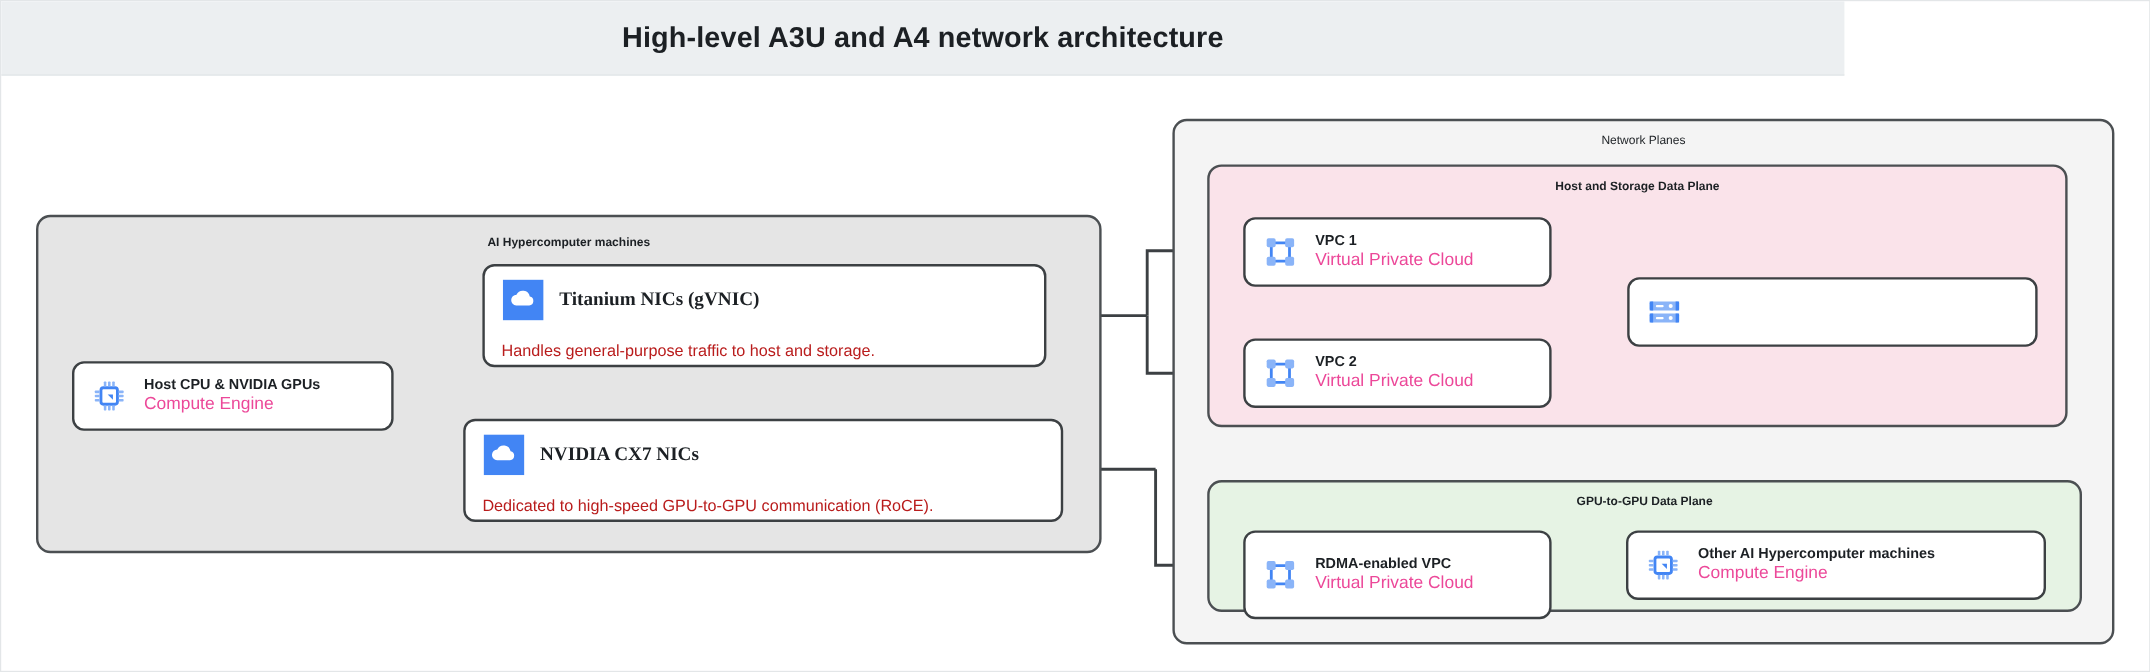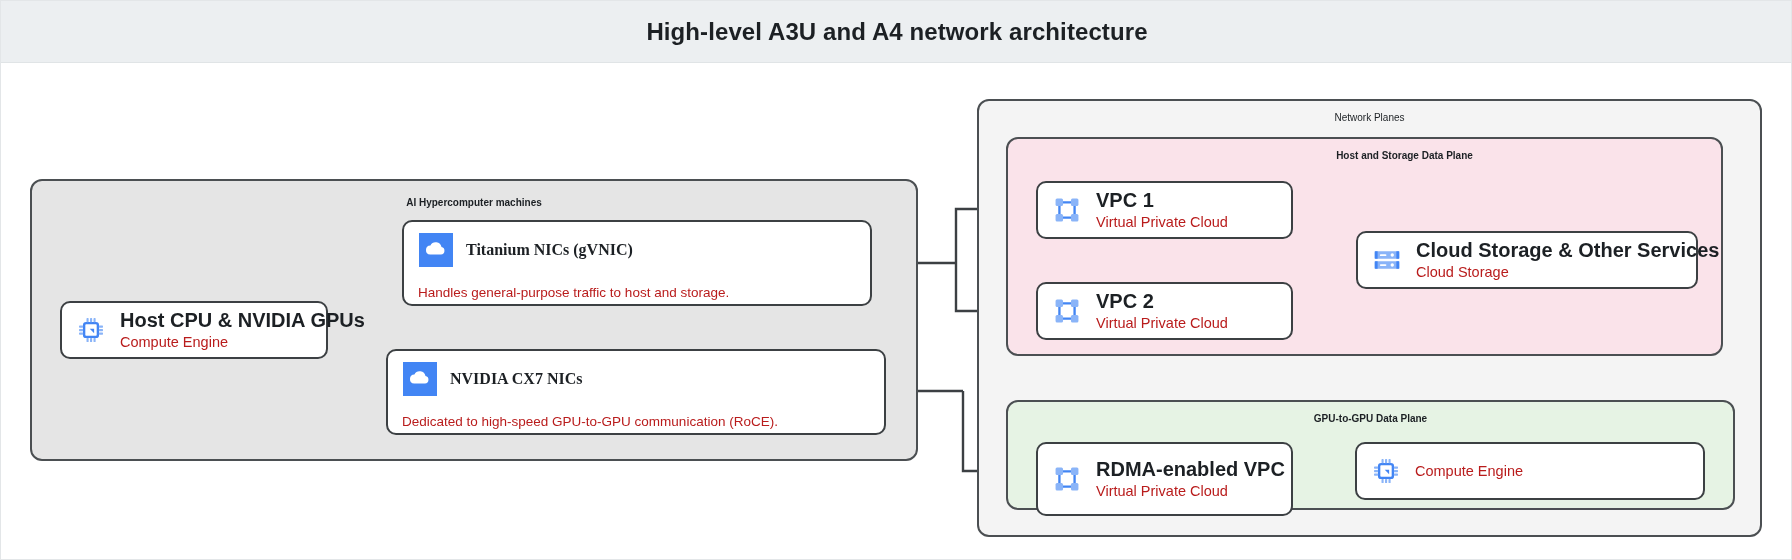--- a/index.html
+++ b/index.html
@@ -18,21 +18,21 @@
     background: #ffffff;
     overflow: hidden;
     box-sizing: border-box;
     border: 1px solid #e3e6e8;
   }
 
   
   #title-bar {
     position: absolute;
     left: 0; top: 0;
-    width: 1792px;
+    width: 1536px;
     height: 62px;
     background: #eceff1;
     border-bottom: 1px solid #e0e4e6;
     box-sizing: border-box;
     display: flex;
     align-items: center;
     justify-content: center;
   }
   #title-text {
     font-size: 24px;
@@ -74,29 +74,29 @@
     flex: 0 0 auto;
     width: 34px;
     height: 34px;
     display: flex;
     align-items: center;
     justify-content: center;
     margin-right: 12px;
   }
   .card .txt { display: flex; flex-direction: column; justify-content: center; }
   .card .t1 {
-    font-size: 20px;
+    font-size: 12px;
     font-weight: bold;
     color: #1c2024;
     line-height: 1.25;
     white-space: nowrap;
   }
   .card .t2 {
     font-size: 14.5px;
-    color: #b91c1c;
+    color: #ec4899;
     line-height: 1.3;
     white-space: nowrap;
   }
 
   
   .nic-card {
     position: absolute;
     background: #ffffff;
     border: 2.2px solid #3c4043;
     border-radius: 10px;
@@ -238,21 +238,21 @@
     </div>
     <div class="nic-divider"></div>
     <div class="nic-desc">Dedicated to high-speed GPU-to-GPU communication (RoCE).</div>
   </div>
 
   <div class="group" style="left:976px; top:98px; width:785px; height:438px; background:#f4f4f4;">
     <div class="group-label" style="top:11px;">Network Planes</div>
   </div>
 
   <div class="group" style="left:1005px; top:136px; width:717px; height:219px; background:#fae3ea;">
-    <div class="group-label bold" style="top:11px;margin-left:40px;">Host and Storage Data Plane</div>
+    <div class="group-label bold" style="top:11px;">Host and Storage Data Plane</div>
   </div>
 
   <div class="card" style="left:1035px; top:180px; width:257px; height:58px;">
     <span class="icon-wrap">
       <svg width="28" height="28" viewBox="0 0 24 24">
         <rect x="5.5" y="5.5" width="13" height="13" rx="1" fill="none" stroke="#4285f4" stroke-width="2"></rect>
         <g fill="#8ab4f8">
           <rect x="2.2" y="2.2" width="6.4" height="6.4" rx="1.3"></rect>
           <rect x="15.4" y="2.2" width="6.4" height="6.4" rx="1.3"></rect>
           <rect x="2.2" y="15.4" width="6.4" height="6.4" rx="1.3"></rect>
@@ -291,24 +291,20 @@
         <rect x="2.2" y="13" width="19.6" height="6" rx="1.1" fill="#8ab4f8"></rect>
         <rect x="2.2" y="5" width="2.3" height="6" fill="#4285f4"></rect>
         <rect x="2.2" y="13" width="2.3" height="6" fill="#4285f4"></rect>
         <rect x="19.5" y="5" width="2.3" height="6" fill="#4285f4"></rect>
         <rect x="19.5" y="13" width="2.3" height="6" fill="#4285f4"></rect>
         <rect x="6.3" y="7.3" width="5.2" height="1.5" rx="0.7" fill="#ffffff"></rect>
         <rect x="6.3" y="15.3" width="5.2" height="1.5" rx="0.7" fill="#ffffff"></rect>
         <circle cx="16.2" cy="8" r="1.35" fill="#ffffff"></circle>
         <circle cx="16.2" cy="16" r="1.35" fill="#ffffff"></circle>
       </svg>
-    </span>
-    <span class="txt">
-      <span class="t1">Cloud Storage &amp; Other Services</span>
-      <span class="t2">Cloud Storage</span>
     </span>
   </div>
 
   <div class="group" style="left:1005px; top:399px; width:729px; height:110px; background:#e6f3e4;">
     <div class="group-label bold" style="top:11px;">GPU-to-GPU Data Plane</div>
   </div>
 
   <div class="card" style="left:1035px; top:441px; width:257px; height:74px;">
     <span class="icon-wrap">
       <svg width="28" height="28" viewBox="0 0 24 24">
@@ -342,17 +338,18 @@
           <rect x="2.4" y="8.4" width="3.3" height="1.7" rx="0.5"></rect>
           <rect x="2.4" y="11.2" width="3.3" height="1.7" rx="0.5"></rect>
           <rect x="2.4" y="14" width="3.3" height="1.7" rx="0.5"></rect>
           <rect x="18.3" y="8.4" width="3.3" height="1.7" rx="0.5"></rect>
           <rect x="18.3" y="11.2" width="3.3" height="1.7" rx="0.5"></rect>
           <rect x="18.3" y="14" width="3.3" height="1.7" rx="0.5"></rect>
         </g>
       </svg>
     </span>
     <span class="txt">
+      <span class="t1">Other AI Hypercomputer machines</span>
       <span class="t2">Compute Engine</span>
     </span>
   </div>
 
 </div>
 
 </body></html>

